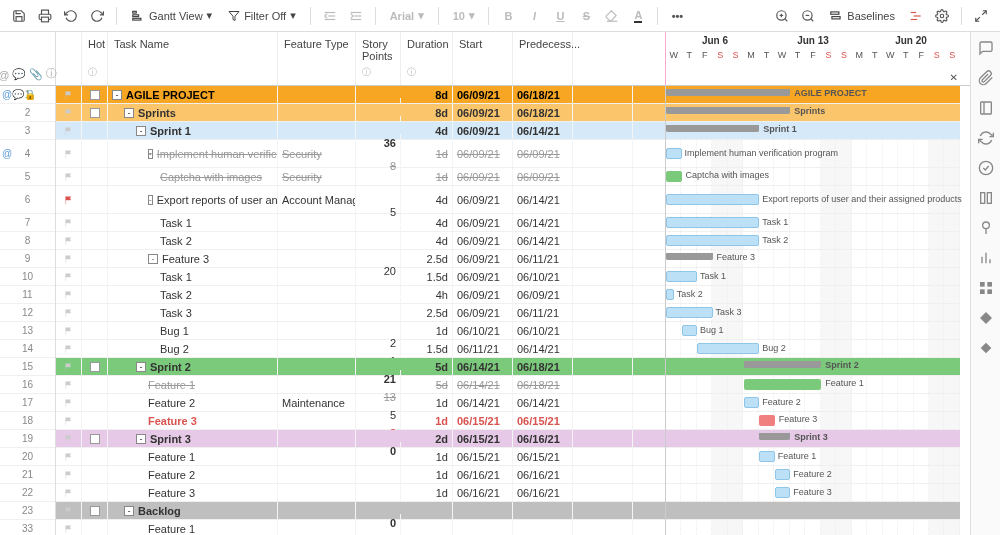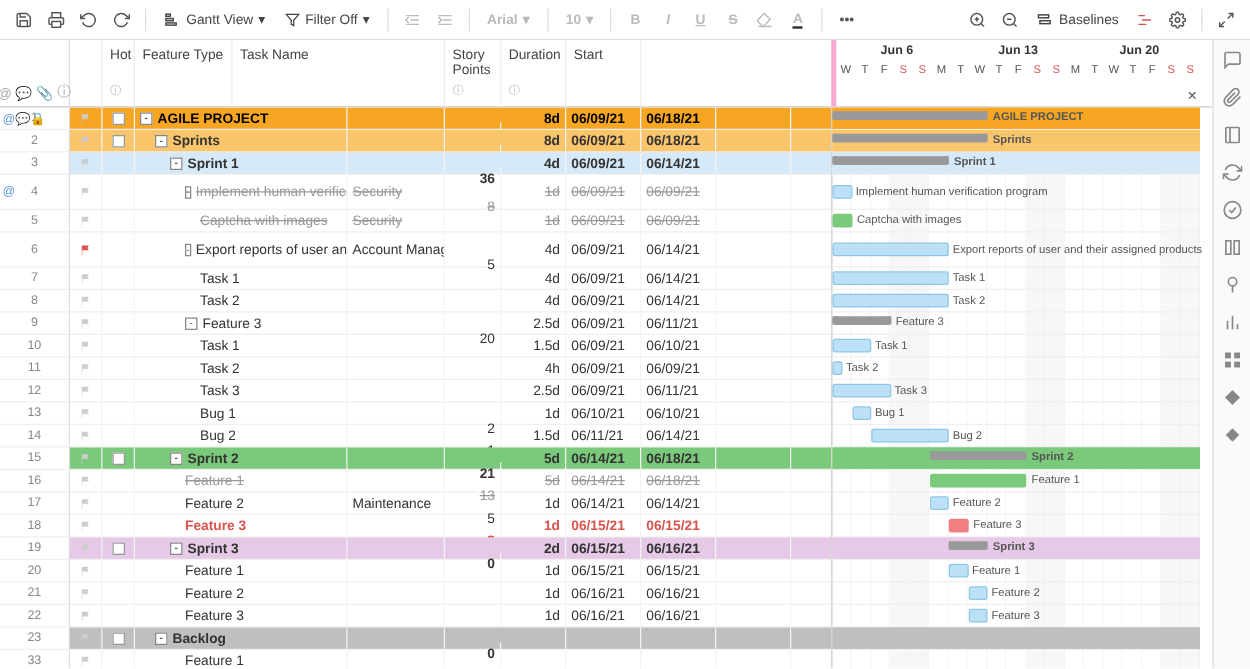--- a/index.html
+++ b/index.html
@@ -14,21 +14,21 @@
 .toolbar .spacer { flex: 1; }
 svg { display: block; }
 
 
 .header-row { display: flex; height: 54px; border-bottom: 1px solid #ccc; }
 .rownum-head { width: 56px; border-right: 1px solid #ddd; display: flex; align-items: flex-end; justify-content: center; padding-bottom: 4px; gap: 3px; color: #aaa; }
 .header-cols { display: flex; flex: 0 0 609px; }
 .hcol { border-right: 1px solid #eee; padding: 6px 6px; font-size: 11px; color: #444; display: flex; flex-direction: column; justify-content: space-between; }
 .hcol .lbl { font-weight: normal; }
 .hcol .info { color: #bbb; font-size: 9px; }
-.timeline-head { flex: 1; border-left: 4px solid #f9a8d4; position: relative; }
+.timeline-head { flex: 1; border-left: 1px solid #f9a8d4; position: relative; }
 .th-months { display: flex; height: 18px; font-size: 10px; color: #333; font-weight: bold; }
 .th-month { flex: 1; text-align: center; padding-top: 3px; }
 .th-days { display: flex; height: 16px; font-size: 9px; }
 .th-day { flex: 1; text-align: center; color: #555; }
 .th-day.we { color: #d9534f; }
 .th-close { position: absolute; right: 2px; bottom: 2px; font-size: 10px; color: #555; cursor: pointer; }
 
 
 .body-wrap { display: flex; height: calc(535px - 32px - 54px); overflow: hidden; }
 .rownums { width: 56px; border-right: 1px solid #ddd; }
@@ -246,36 +246,39 @@
     <span>💬</span>
     <span>📎</span>
     <span>ⓘ</span>
   </div>
   <div class="header-cols">
     <div class="hcol" style="width:26px"></div>
     <div class="hcol" style="width:26px">
         <span class="lbl">Hot</span>
         <span class="info">ⓘ</span>
       </div>
+    <div class="hcol" style="width:170px">
+        <span class="lbl">Task Name</span>
+      </div>
     <div class="hcol" style="width:78px">
         <span class="lbl">Feature Type</span>
-      </div>
-    <div class="hcol" style="width:170px">
-        <span class="lbl">Task Name</span>
       </div>
     <div class="hcol" style="width:45px">
         <span class="lbl">Story Points</span>
         <span class="info">ⓘ</span>
       </div>
     <div class="hcol" style="width:52px">
         <span class="lbl">Duration</span>
         <span class="info">ⓘ</span>
       </div>
     <div class="hcol" style="width:60px">
         <span class="lbl">Start</span>
+      </div>
+    <div class="hcol" style="width:60px">
+        <span class="lbl">Predecess...</span>
       </div>
   </div>
   <div class="timeline-head" style="width:295px;flex:0 0 295px">
     <div class="th-months" id="th-months">
         <div class="th-month">Jun 6</div>
         <div class="th-month">Jun 13</div>
         <div class="th-month">Jun 20</div>
       </div>
     <div class="th-days" id="th-days">
         <div class="th-day">W</div>

